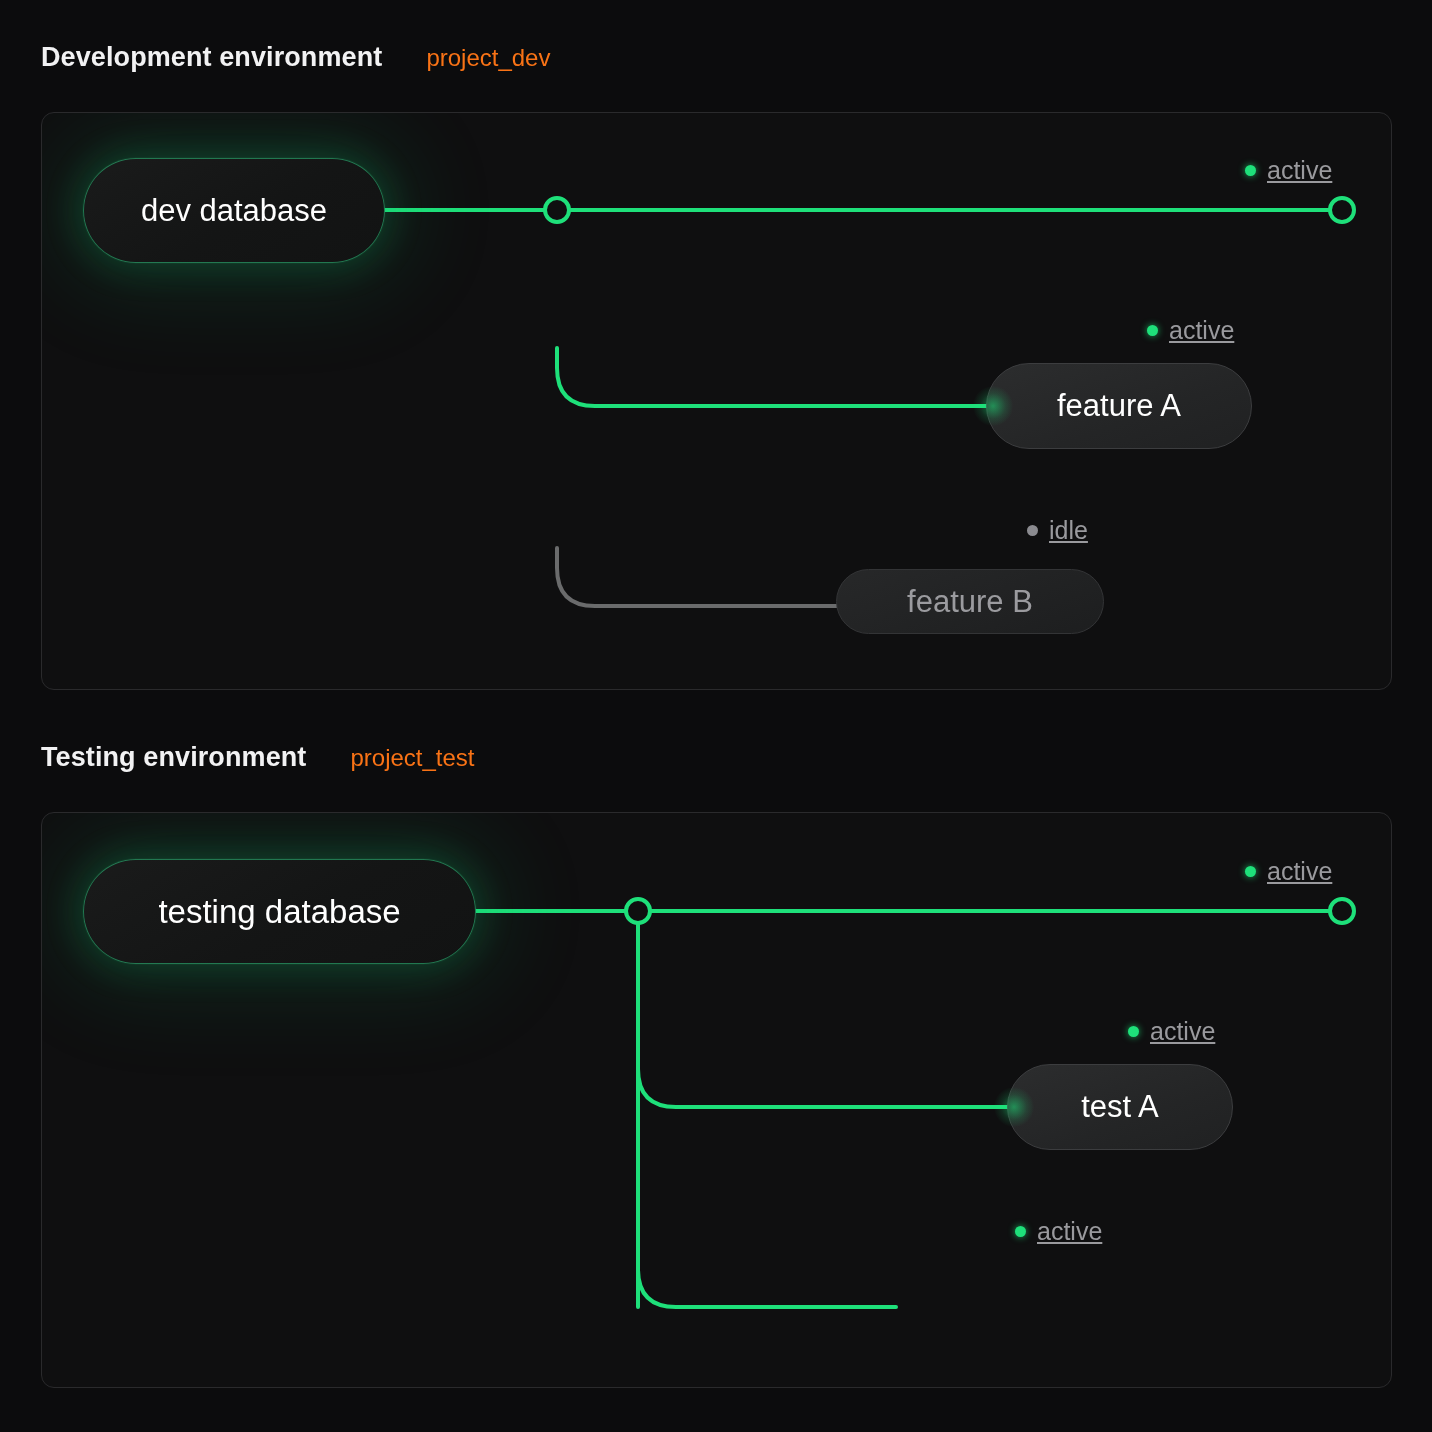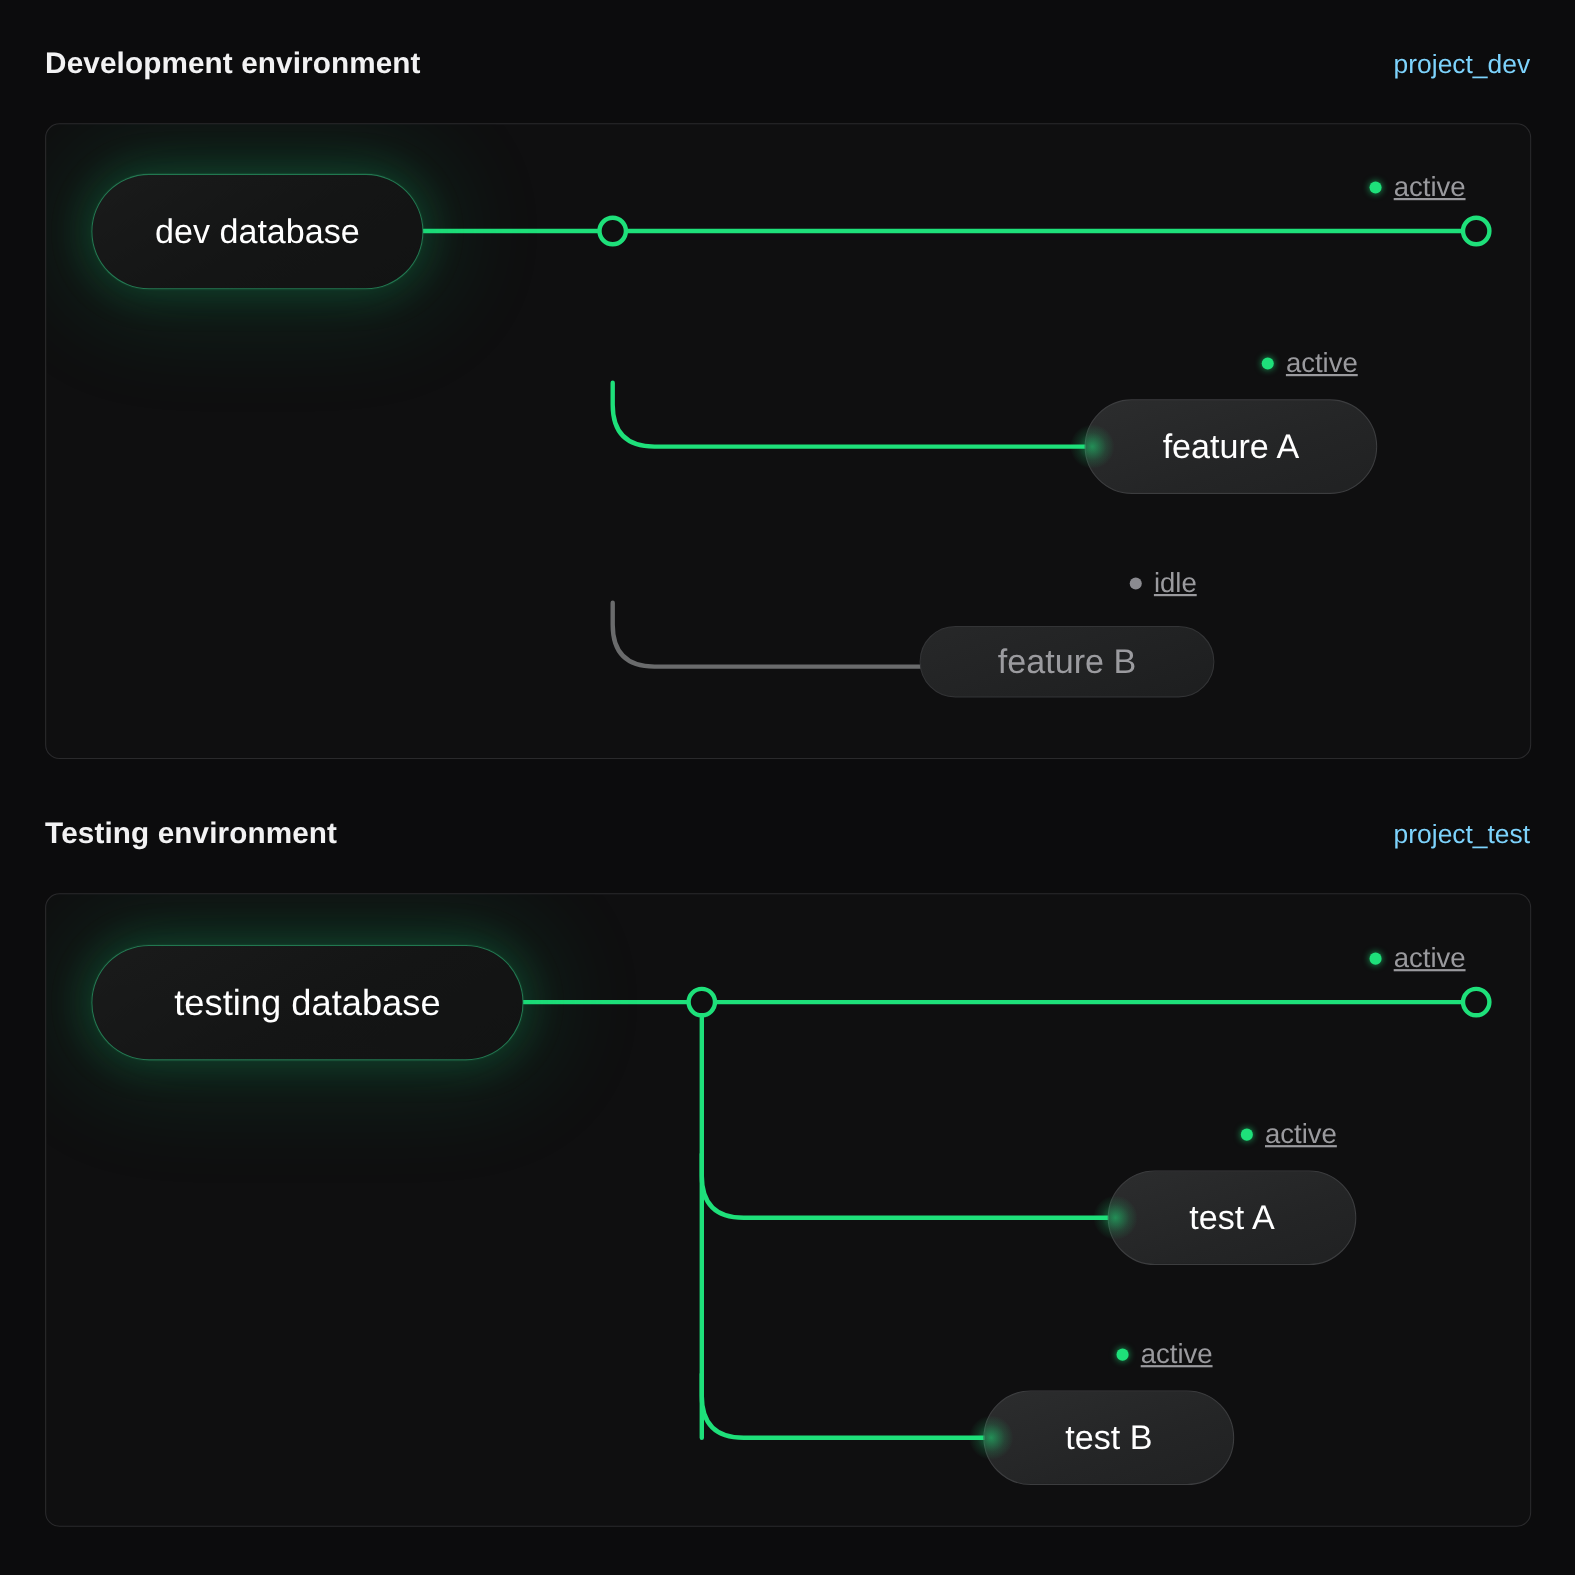--- a/index.html
+++ b/index.html
@@ -24,36 +24,36 @@
   #section-dev  { top: 0px;   height: 712px; }
   #section-test { top: 700px; height: 732px; }
 
   .section-header {
     position: absolute;
     left: 41px;
     right: 41px;
     height: 40px;
     display: flex;
     align-items: baseline;
-    justify-content: space-between;
+    gap: 44px;
   }
   #section-dev  .section-header { top: 42px; }
   #section-test .section-header { top: 42px; }
 
   .section-title {
     font-size: 27px;
     font-weight: bold;
     color: #f2f2f3;
     letter-spacing: 0.1px;
     white-space: nowrap;
   }
   .section-project {
     font-size: 24px;
     font-weight: 400;
-    color: #7dd3fc;
+    color: #f97316;
     white-space: nowrap;
   }
 
   
   .panel {
     position: absolute;
     left: 41px;
     width: 1351px;
     border: 1px solid #2a2a2c;
     border-radius: 13px;
@@ -250,21 +250,18 @@
           <span class="status-text">active</span>
         </div>
         <div class="node node-leaf is-active" style="left: 965px; top: 251px; width: 226px; height: 86px;">
           <span class="node-label" style="font-size: 31px;">test A</span>
         </div>
 
         <div class="status" style="left: 973px; top: 406px;">
           <span class="status-dot"></span>
           <span class="status-text">active</span>
         </div>
-        <div class="node node-leaf is-active" style="left: 852px; top: 451px; width: 228px; height: 86px;">
-          <span class="node-label" style="font-size: 31px;">test B</span>
-        </div>
 
       </div>
     </div>
   </div>
 
 </div>
 
 </body></html>

